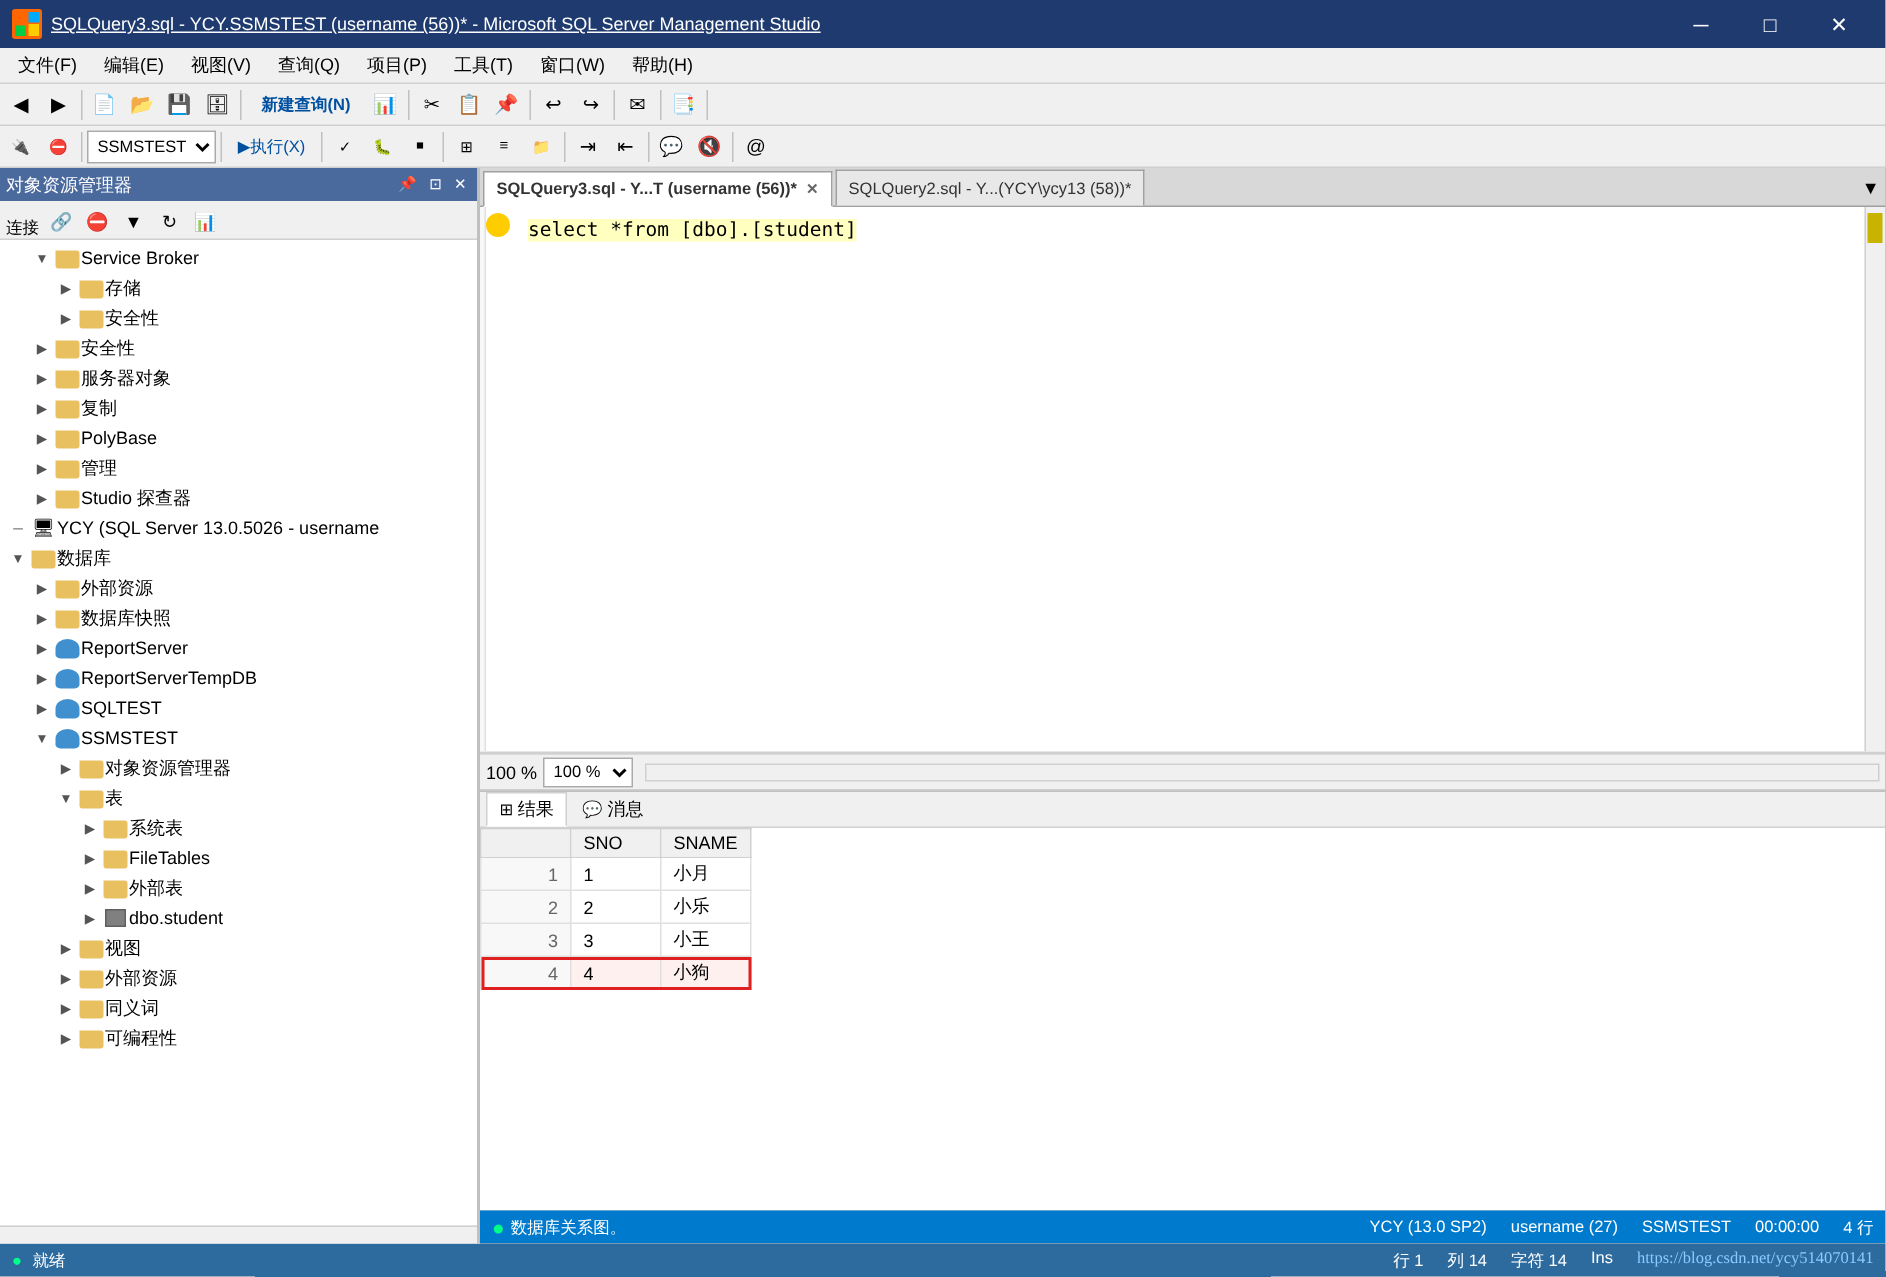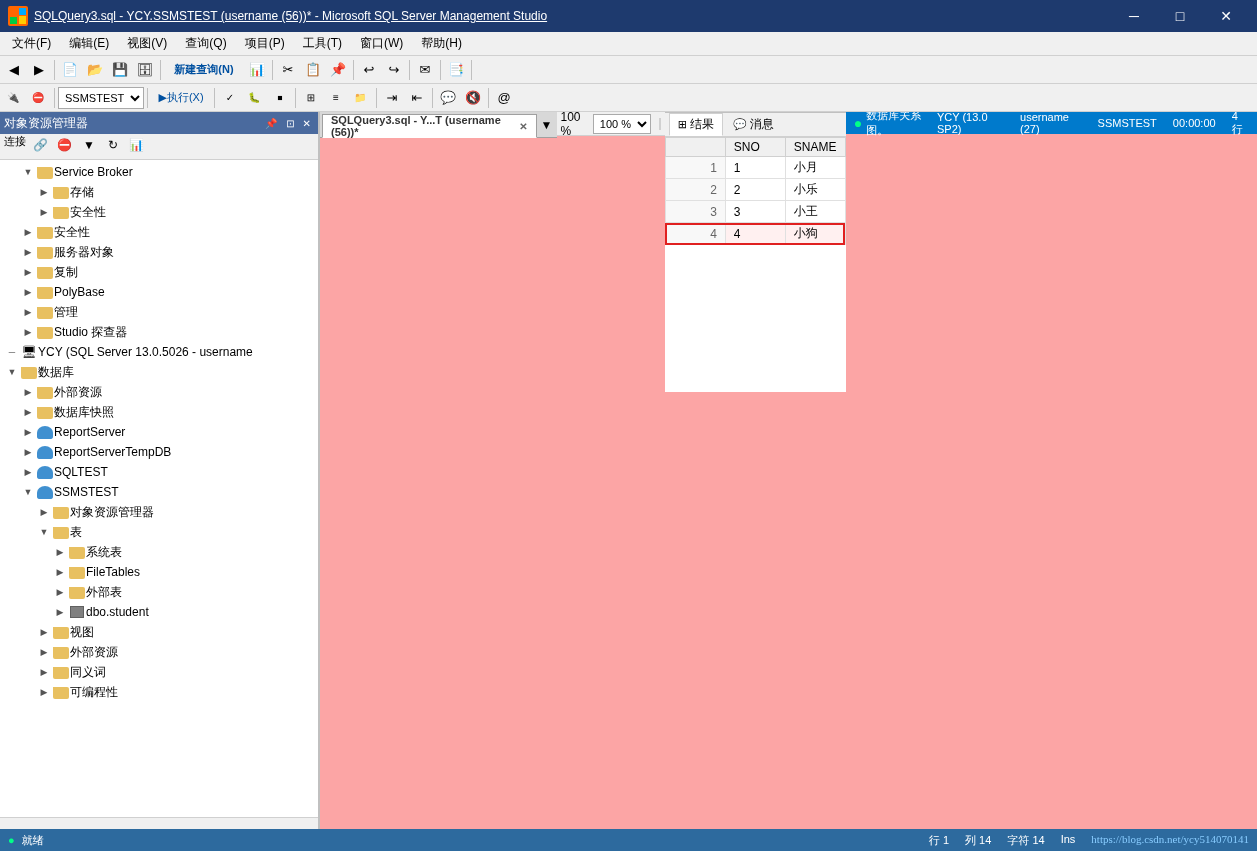--- a/index.html
+++ b/index.html
@@ -88,21 +88,21 @@
       font-size: 12px;
     }
     .oe-header-title { font-size: 12px; font-weight: normal; }
     .oe-header-buttons { display: flex; gap: 2px; }
     .oe-header-btn { color: white; font-size: 10px; cursor: pointer; padding: 1px 3px; }
 
     .oe-toolbar {
       height: 26px;
       background: #f0f0f0;
       display: flex;
-      align-items: flex-start;
+      align-items: flex-end;
       padding: 0 4px;
       gap: 2px;
       border-bottom: 1px solid #d0d0d0;
     }
     .oe-tb-btn { width: 22px; height: 22px; display: flex; align-items: center; justify-content: center; cursor: pointer; border: 1px solid transparent; font-size: 12px; }
 
     .oe-tree {
       flex: 1;
       overflow-y: auto;
       overflow-x: hidden;
@@ -118,22 +118,23 @@
       white-space: nowrap;
     }
     .tree-toggle { width: 16px; height: 16px; display: flex; align-items: center; justify-content: center; font-size: 9px; color: #555; flex-shrink: 0; }
     .tree-icon { width: 18px; height: 16px; display: flex; align-items: center; justify-content: center; flex-shrink: 0; }
     .tree-label { font-size: 12px; }
 
     
     .right-panel {
       flex: 1;
       display: flex;
+      flex-direction: column;
       overflow: hidden;
-      background: #fca5a5;
+      background: #a3a3a3;
     }
 
     
     .tab-bar {
       height: 26px;
       background: #d8d8d8;
       display: flex;
       align-items: flex-end;
       border-bottom: 1px solid #a0a0a0;
     }
@@ -581,23 +582,37 @@
     <div class="oe-scrollbar"></div>
   </div>
 
   <div class="right-panel">
 
     <div class="tab-bar">
       <div class="tab active">
         <span>SQLQuery3.sql - Y...T (username (56))*</span>
         <span class="tab-close">✕</span>
       </div>
+      <div class="tab">
+        <span>SQLQuery2.sql - Y...(YCY\ycy13 (58))*</span>
+      </div>
       <div class="tab-right-btn">▼</div>
     </div>
 
+    <div class="editor-area" style="height: 280px; position: relative;">
+      <div style="position:absolute; left:0; top:0; width:4px; height:100%; background:#f8f8f8; border-right:1px solid #e0e0e0;"></div>
+      <div style="position:absolute; left:4px; top:4px; width:16px; height:16px; background:#ffcc00; border-radius:50%;"></div>
+      <div style="padding-left: 24px; padding-top: 4px;">
+        <span class="editor-line-highlight" style="background:#ffffc0; font-family: Consolas, monospace; font-size:13px;">select *from [dbo].[student]</span>
+      </div>
+
+      <div style="position:absolute; right:0; top:0; width:14px; height:100%; background:#f0f0f0; border-left:1px solid #d0d0d0;">
+        <div style="position:absolute; right:2px; top:4px; width:10px; height:20px; background:#c8b400;"></div>
+      </div>
+    </div>
 
     <div class="zoom-bar">
       <span>100 %</span>
       <select class="zoom-select">
         <option>100 %</option>
       </select>
 
       <div style="flex:1; height:12px; background:#f0f0f0; border:1px solid #d0d0d0; margin-left:4px;"></div>
     </div>
 

